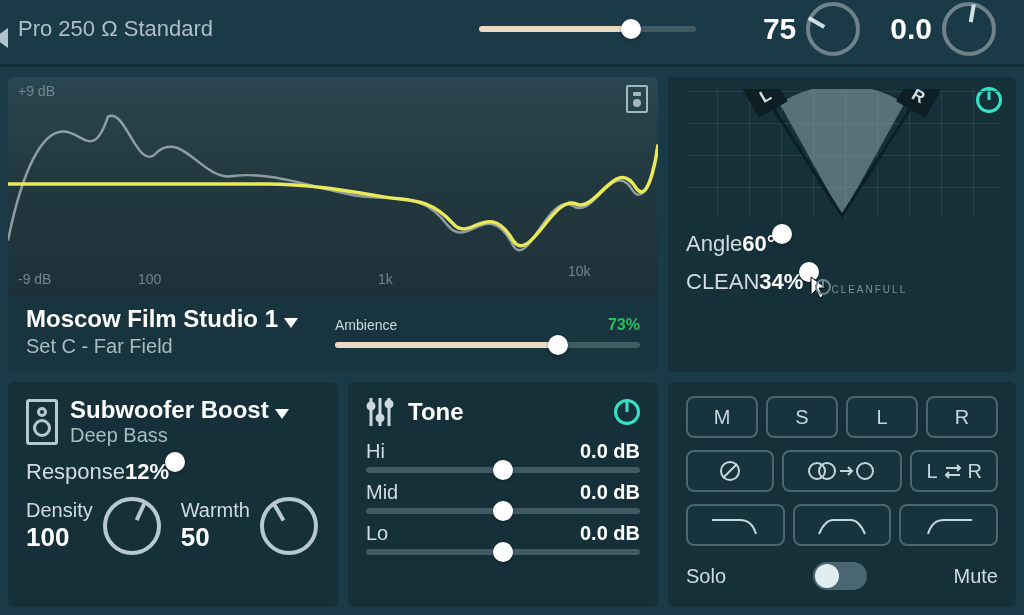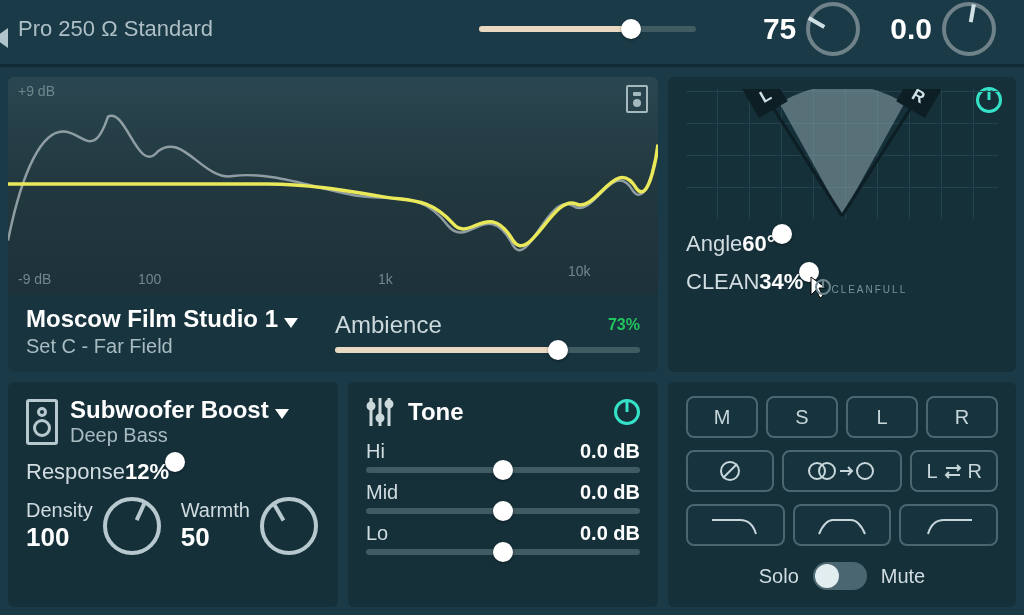--- a/index.html
+++ b/index.html
@@ -24,21 +24,21 @@
   .spectrum svg{position:absolute;inset:0;width:100%;height:100%;}
   .axis{position:absolute;color:#71868d;font-size:14px;}
   .spec-icon{position:absolute;top:8px;right:10px;width:22px;height:28px;border:2px solid #a5b8be;border-radius:2px;display:flex;flex-direction:column;align-items:center;justify-content:space-around;padding:3px 0;}
   .spec-icon span{width:8px;height:8px;background:#a5b8be;border-radius:50%;}
   .spec-icon span:first-child{height:4px;border-radius:1px;}
   .vizfooter{display:flex;align-items:center;gap:37px;padding:10px 18px 14px;background:rgba(24,50,60,.85);}
   .preset-name{font-size:24px;font-weight:700;color:#fff;}
   .preset-sub{font-size:20px;color:#a9bcc2;margin-top:2px;}
   .triangle-down{display:inline-block;margin-left:6px;border-left:7px solid transparent;border-right:7px solid transparent;border-top:10px solid #fff;vertical-align:middle;}
   .slider-row{display:flex;align-items:center;gap:14px;flex:1;}
-  .slider-row .label{font-size:24px;color:#cbd8dc;}
+  .slider-row .label{font-size:14px;color:#cbd8dc;}
   .slider-row .value{font-size:16px;font-weight:700;color:#22c55e; margin-left:auto;}
   .slider{position:relative;height:6px;border-radius:3px;background:#415b63;}
   .slider .fill{position:absolute;height:100%;border-radius:3px;background:#e9d9c3;}
   .slider .thumb{position:absolute;top:50%;width:20px;height:20px;border-radius:50%;background:#fff;transform:translate(-50%,-50%);box-shadow:0 1px 3px rgba(0,0,0,.4);}
 
   .stereo { flex:1; background:#153039; border-radius:6px; padding:12px 18px 14px; display:flex;flex-direction:column;gap:12px; position:relative;}
   .power{width:26px;height:26px;border:3px solid #35e2c8;border-radius:50%;position:relative;}
   .power::after{content:"";position:absolute;width:3px;height:12px;background:#35e2c8;left:50%;top:-2px;transform:translateX(-50%);}
   .power.off{border-color:#6f858c;}
   .power.off::after{background:#6f858c;}
@@ -74,21 +74,21 @@
   .knobgroup .txt .n{font-size:26px;font-weight:700;color:#fff;}
   .dual{display:flex;gap:20px;}
   .tone-sliders{display:flex;flex-direction:column;gap:8px;}
   .tone-row{display:flex;flex-direction:column;gap:4px;}
   .tone-row .hdr{display:flex;justify-content:space-between;font-size:20px;}
   .tone-row .val{font-weight:700;color:#fff;}
 
   .btnrow{display:flex;gap:8px;}
   .btn{flex:1;height:42px;border:2px solid #4a6670;border-radius:8px;background:#17343e;color:#c6d6db;font-size:20px;display:flex;align-items:center;justify-content:center;gap:6px;}
   .btn svg{stroke:#c6d6db;fill:none;stroke-width:2;}
-  .solomute{display:flex;align-items:center;justify-content:center;gap:14px;font-size:20px;margin-top:4px;}
+  .solomute{display:flex;align-items:center;justify-content:space-between;gap:14px;font-size:20px;margin-top:4px;}
   .toggle{width:54px;height:28px;border-radius:14px;background:#4a6670;position:relative;}
   .toggle::after{content:"";position:absolute;width:24px;height:24px;background:#e2edf0;border-radius:50%;top:2px;left:2px;}
   .cursor-arrow{position:absolute;width:20px;height:24px;pointer-events:none;}
 </style>
 </head>
 <body>
 
 <div class="root">
   <div class="caret"></div>
 

